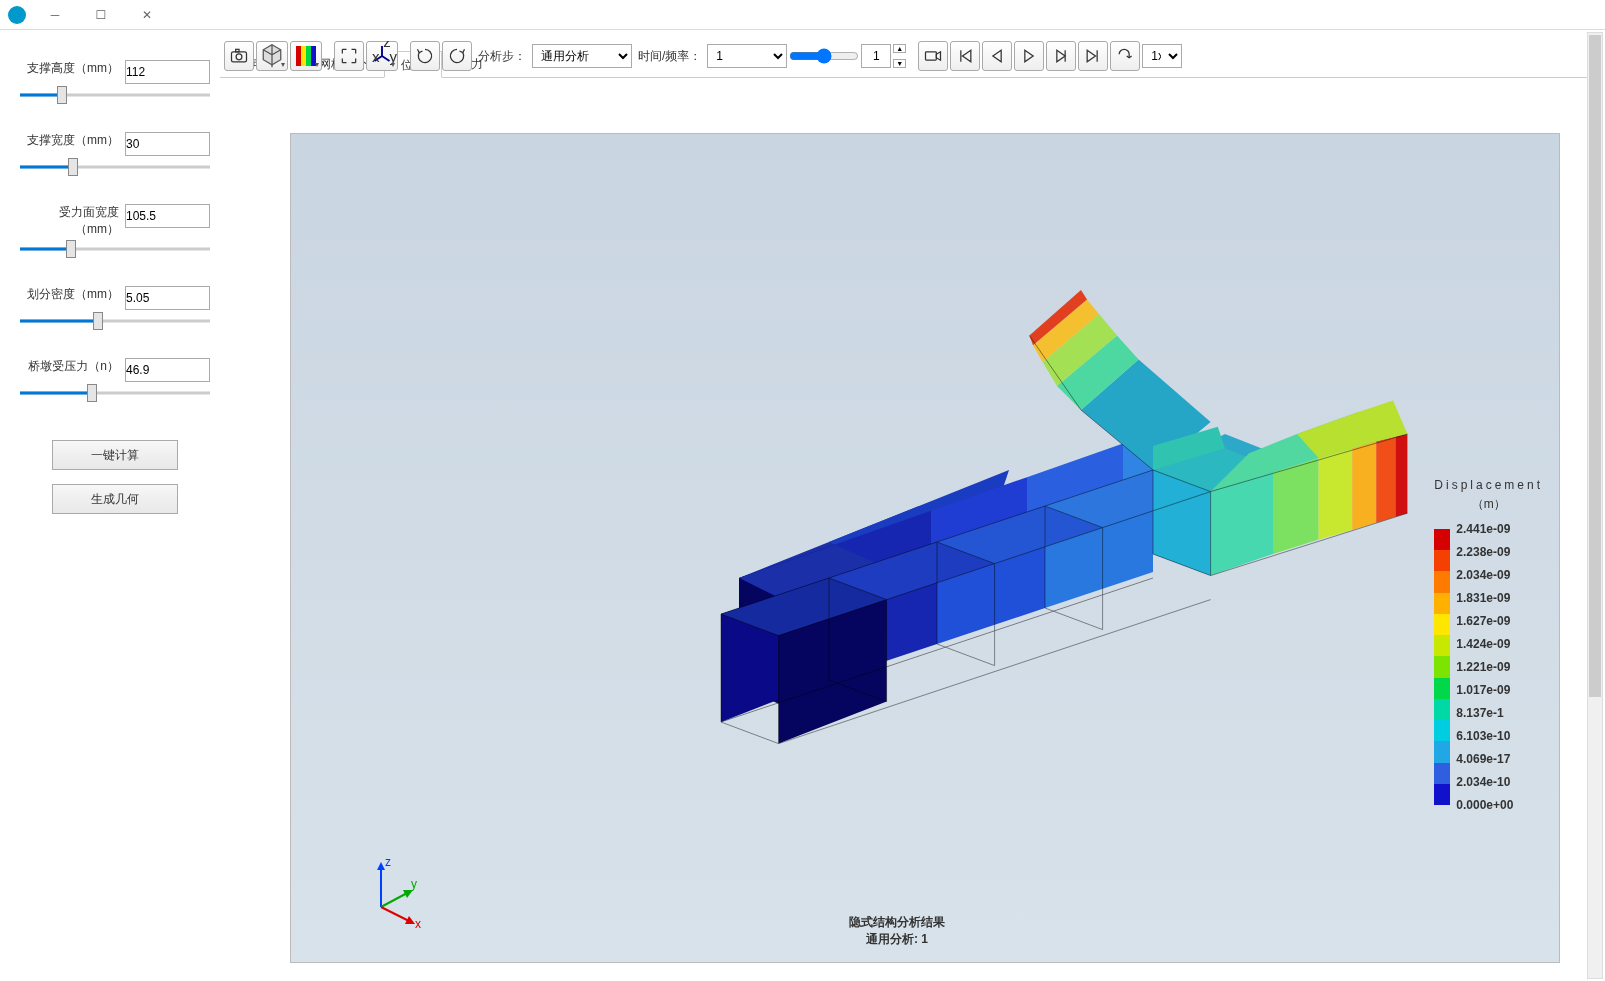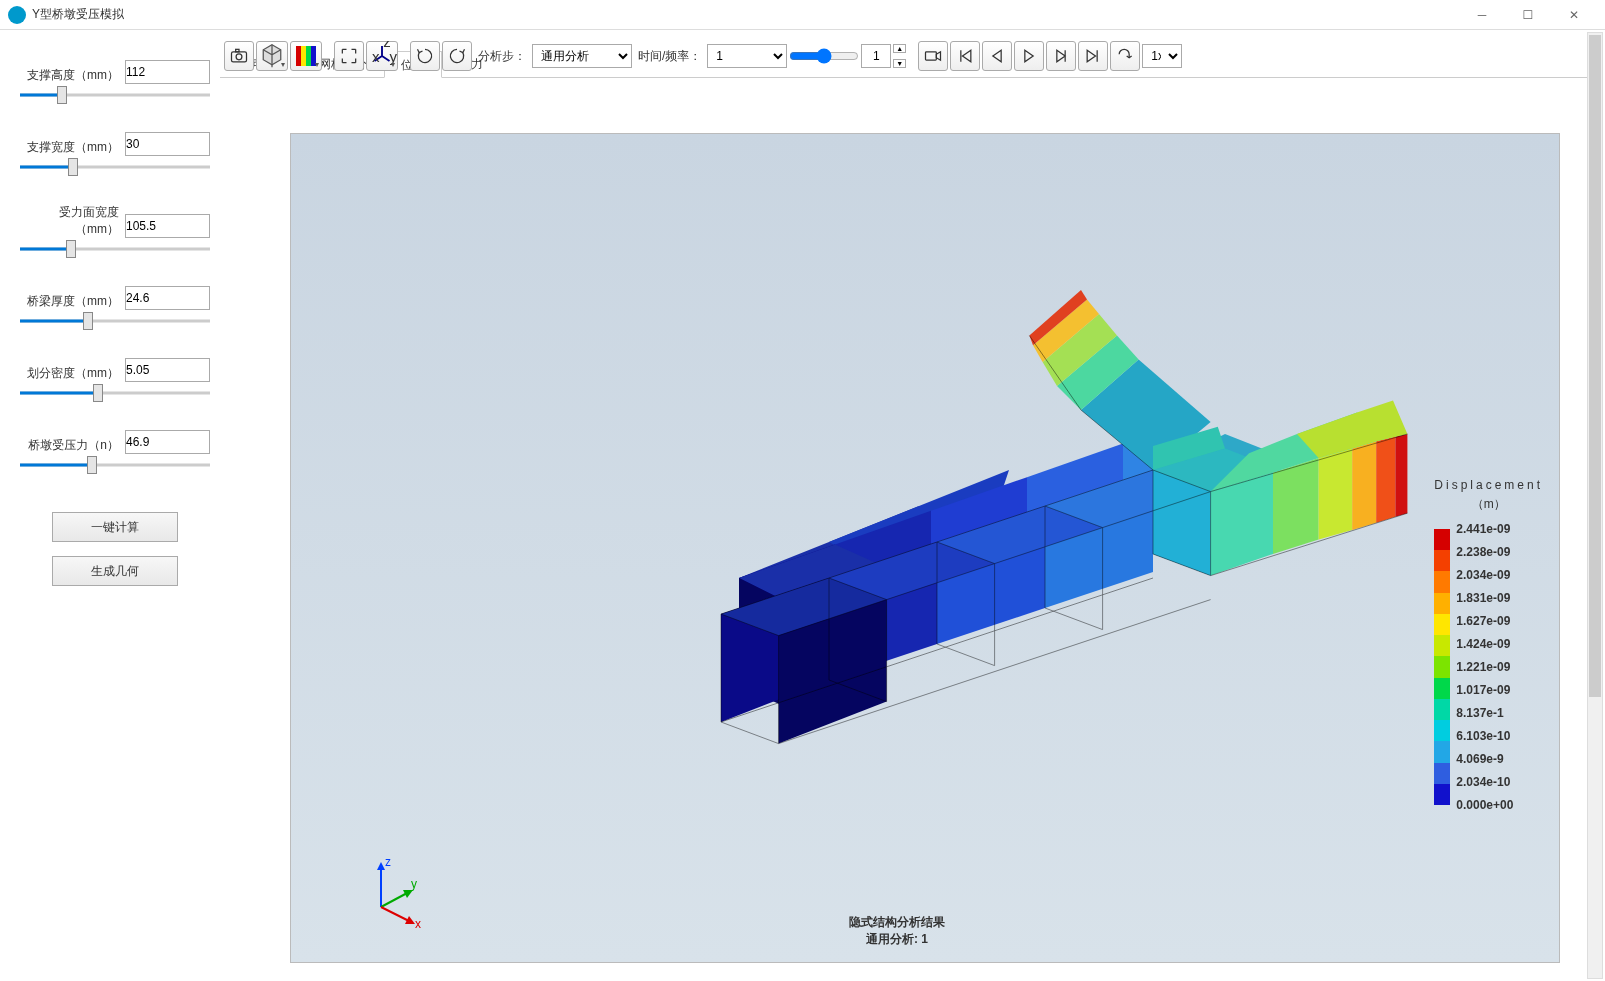--- a/index.html
+++ b/index.html
@@ -8,21 +8,21 @@
 
 .titlebar { height: 30px; background: #fff; border-bottom: 1px solid #ddd; display: flex; align-items: center; padding: 0 8px; }
 .titlebar .app-icon { width: 18px; height: 18px; background: #0099cc; border-radius: 50%; margin-right: 6px; }
 .titlebar .title { flex: 1; color: #333; }
 .titlebar .win-btn { width: 46px; height: 28px; display: flex; align-items: center; justify-content: center; color: #666; }
 
 
 .main { display: flex; height: 948px; padding: 20px 10px 10px 10px; }
 .sidebar { width: 210px; padding: 10px 10px 0 10px; }
 .param-group { margin-bottom: 28px; }
-.param-row { display: flex; align-items: flex-end; gap: 6px; margin-bottom: 2px; }
+.param-row { display: flex; align-items: flex-start; gap: 6px; margin-bottom: 2px; }
 .param-label { flex: 1; text-align: right; color: #333; }
 .param-input { width: 85px; height: 24px; border: 1px solid #aaa; padding: 0 0; background: #fff; }
 .param-slider { width: 100%; height: 18px; position: relative; display: flex; align-items: center; }
 .slider-track { position: absolute; left: 0; right: 0; height: 3px; background: #ccc; top: 50%; transform: translateY(-50%); }
 .slider-fill { position: absolute; left: 0; height: 3px; background: #0078d7; top: 50%; transform: translateY(-50%); }
 .slider-thumb { position: absolute; width: 10px; height: 18px; background: #e5e5e5; border: 1px solid #888; top: 0; transform: translateX(-50%); }
 .action-btn { width: 126px; height: 30px; margin: 0 auto 14px auto; display: block; background: linear-gradient(#f7f7f7,#e8e8e8); border: 1px solid #aaa; color: #333; cursor: pointer; }
 
 
 .content { flex: 1; display: flex; flex-direction: column; position: relative; }
@@ -64,21 +64,20 @@
 
 
 .vscroll { position:absolute; right:2px; top:32px; bottom:2px; width:16px; background:#f0f0f0; border:1px solid #ddd;}
 .vscroll .thumb { position:absolute; left:1px; right:1px; top:2px; height:70%; background:#ccc; }
 </style>
 </head>
 <body>
 
 <div class="titlebar">
   <div class="app-icon"></div>
-  <div class="title">Y型桥墩受压模拟</div>
   <div class="win-btn">─</div>
   <div class="win-btn">☐</div>
   <div class="win-btn">✕</div>
 </div>
 
 <div class="main">
 
   <div class="sidebar">
     <div id="params">
         <div class="param-group">
@@ -105,31 +104,20 @@
         </div>
         <div class="param-group">
     <div class="param-row">
       <span class="param-label">受力面宽度（mm）</span>
       <input class="param-input" value="105.5" style="">
     </div>
     <div class="param-slider">
       <div class="slider-track"></div>
       <div class="slider-fill" style="width:27%"></div>
       <div class="slider-thumb" style="left:27%"></div>
-    </div>
-        </div>
-        <div class="param-group">
-    <div class="param-row">
-      <span class="param-label">桥梁厚度（mm）</span>
-      <input class="param-input" value="24.6" style="">
-    </div>
-    <div class="param-slider">
-      <div class="slider-track"></div>
-      <div class="slider-fill" style="width:36%"></div>
-      <div class="slider-thumb" style="left:36%"></div>
     </div>
         </div>
         <div class="param-group">
     <div class="param-row">
       <span class="param-label">划分密度（mm）</span>
       <input class="param-input" value="5.05" style="">
     </div>
     <div class="param-slider">
       <div class="slider-track"></div>
       <div class="slider-fill" style="width:41%"></div>
@@ -367,21 +355,21 @@
                 <div>2.441e-09</div>
                 <div>2.238e-09</div>
                 <div>2.034e-09</div>
                 <div>1.831e-09</div>
                 <div>1.627e-09</div>
                 <div>1.424e-09</div>
                 <div>1.221e-09</div>
                 <div>1.017e-09</div>
                 <div>8.137e-1</div>
                 <div>6.103e-10</div>
-                <div>4.069e-9</div>
+                <div>4.069e-17</div>
                 <div>2.034e-10</div>
                 <div>0.000e+00</div>
               </div>
           </div>
         </div>
 
         <div class="bottom-text">
           <div>隐式结构分析结果</div>
           <div>通用分析: 1</div>
         </div>

